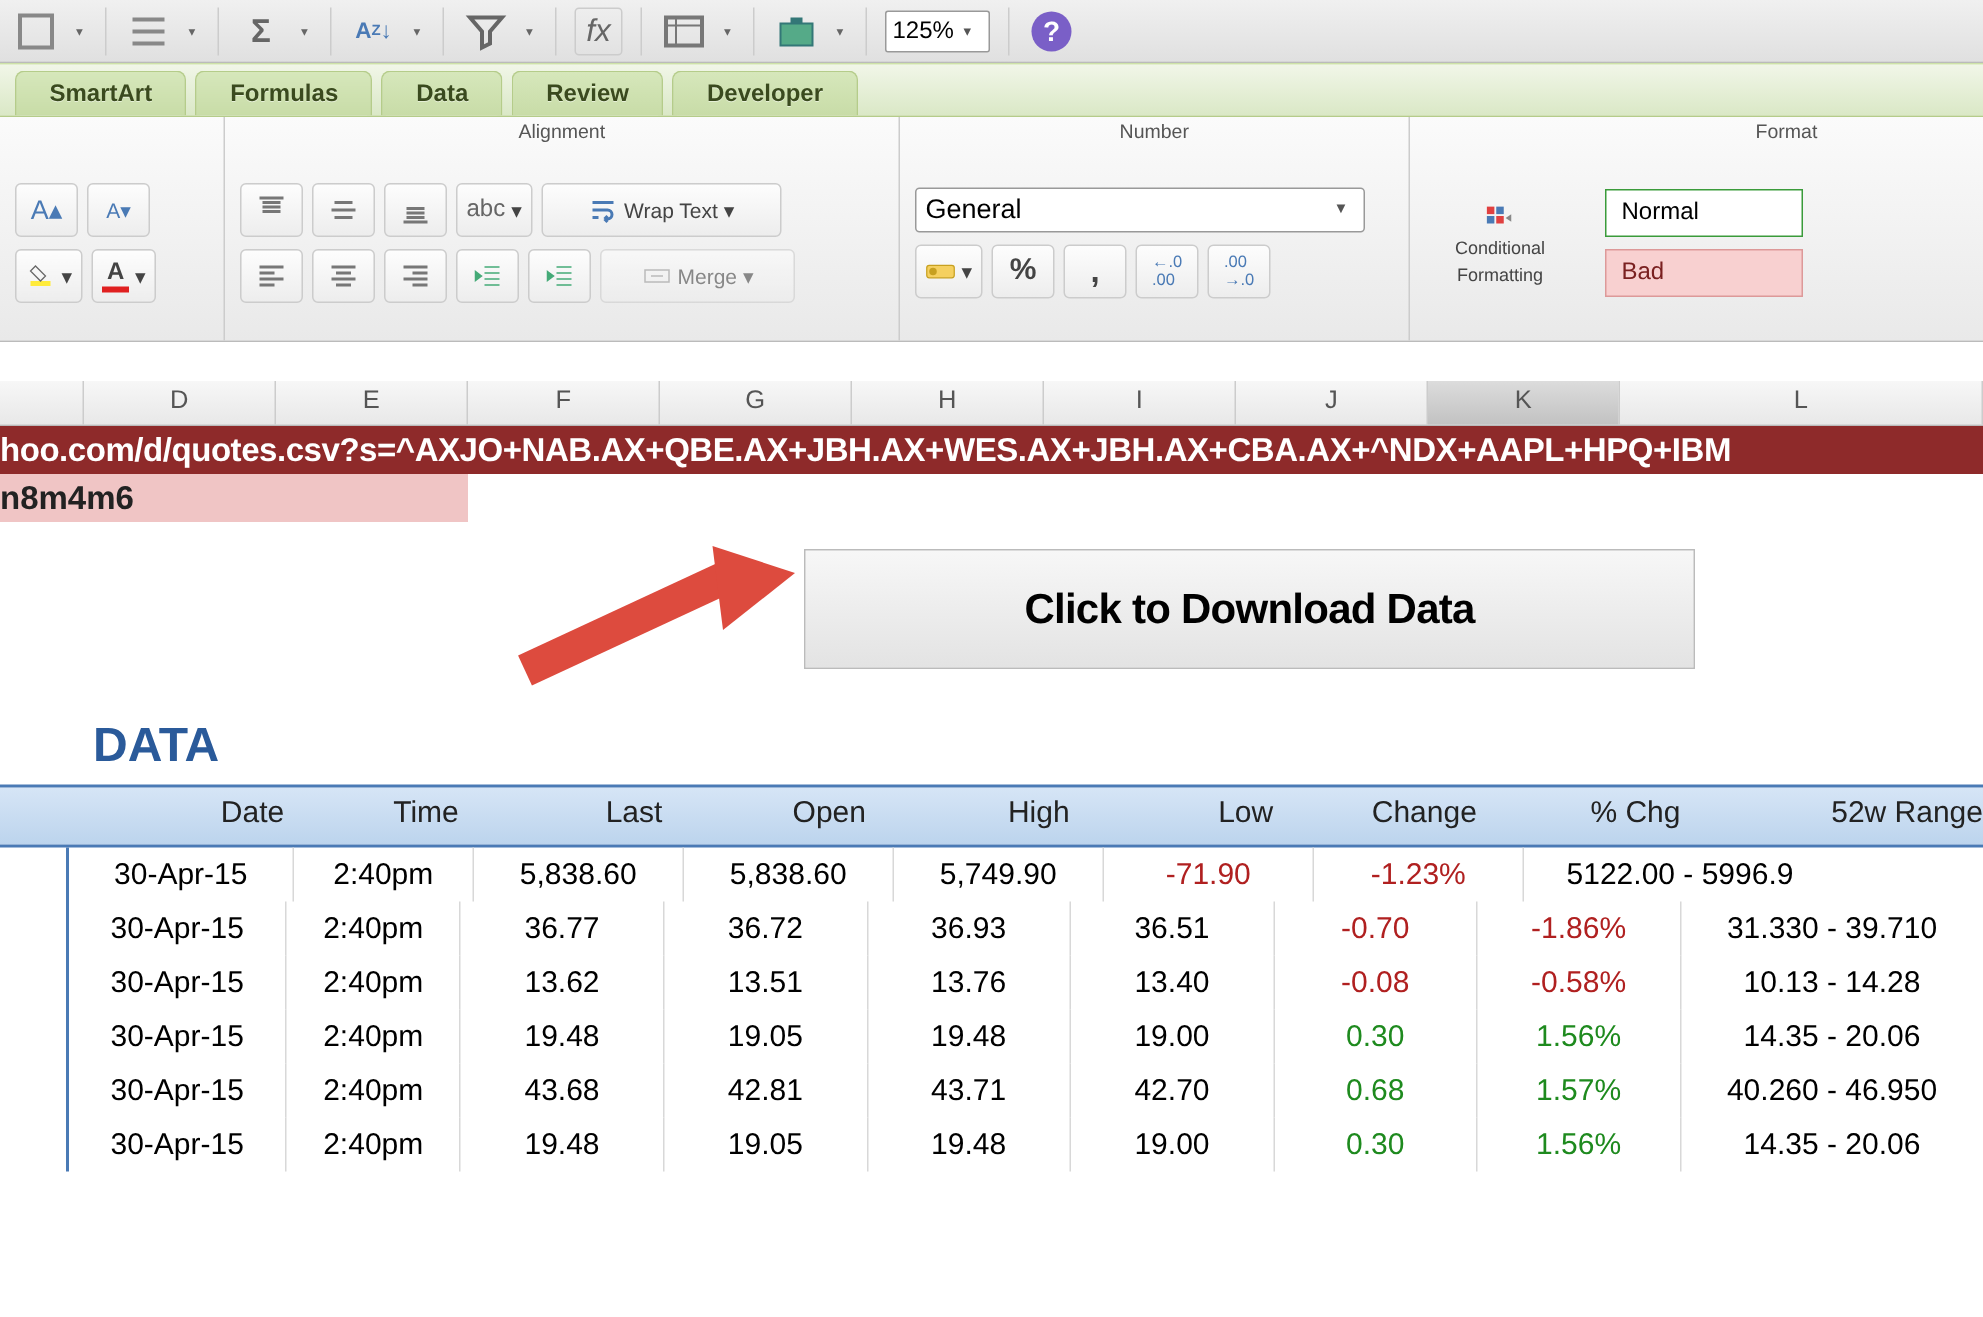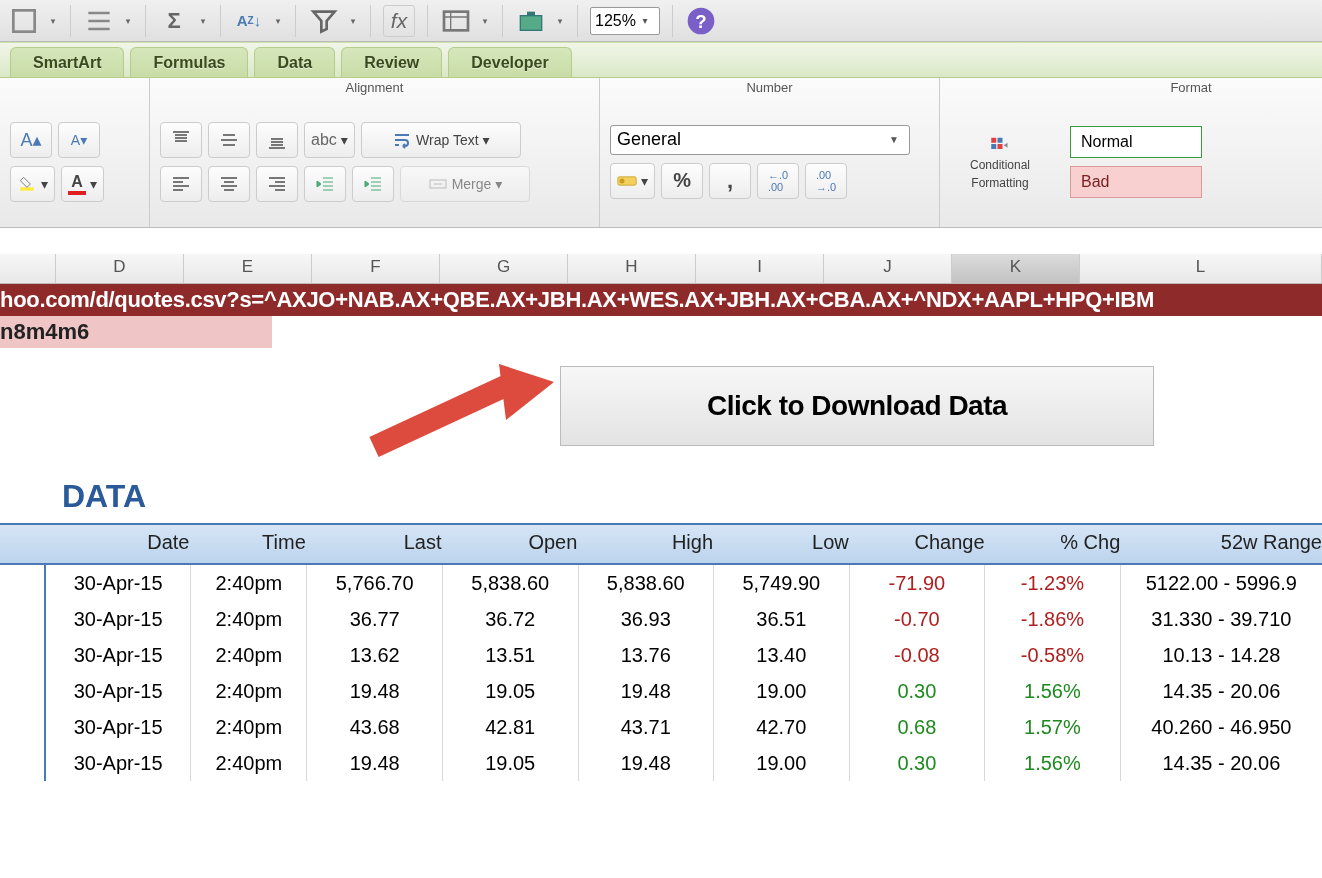--- a/index.html
+++ b/index.html
@@ -32,23 +32,23 @@
 
 .zoom-box { width: 70px; height: 28px; background: #fff; border: 1px solid #999; border-radius: 2px; display: flex; align-items: center; padding: 0 4px; font-size: 16px; }
 
 .sheet-area { position: relative; background: #fff; }
 
 .col-headers { display: flex; height: 30px; background: linear-gradient(#f7f7f7, #e8e8e8); border-bottom: 1px solid #bbb; }
 .colh { border-right: 1px solid #ccc; text-align: center; font-size: 17px; color: #555; padding-top: 3px; }
 .colh.sel { background: linear-gradient(#dcdcdc, #c2c2c2); }
 
 .url-row { height: 32px; display: flex; align-items: center; background: #8e2a2a; color: #fff; font-size: 22px; font-weight: bold; padding-left: 0; overflow: hidden; white-space: nowrap; letter-spacing: -0.3px; }
-.url-row2 { height: 32px; background: #f0c5c5; font-size: 22px; font-weight: bold; color: #222; display: flex; align-items: center; padding-left: 0; width: 272px; }
-
-.download-btn-wrap { position: relative; height: 110px; margin-left: 24px; }
+.url-row2 { height: 32px; background: #f0c5c5; font-size: 22px; font-weight: bold; color: #222; display: flex; align-items: center; padding-left: 0; width: 312px; }
+
+.download-btn-wrap { position: relative; height: 110px; }
 .red-arrow { position: absolute; left: 340px; top: 4px; }
 .dl-btn { position: absolute; left: 536px; top: 18px; width: 594px; height: 80px; background: linear-gradient(#f7f7f7, #e3e3e3); border: 1px solid #bbb; display: flex; align-items: center; justify-content: center; font-size: 28px; font-weight: 900; font-family: Arial, sans-serif; letter-spacing: -0.5px; cursor: pointer; }
 
 .data-heading { font-size: 32px; font-weight: bold; color: #2a5a9a; padding: 20px 0 8px 62px; }
 
 .table-header-row { display: flex; height: 42px; background: linear-gradient(#d6e5f6, #bcd4ed); border-top: 2px solid #4a7ab5; border-bottom: 2px solid #4a7ab5; }
 .th { font-size: 20px; text-align: right; padding-top: 6px; color: #222; }
 
 .data-rows { border-left: 2px solid #4a7ab5; margin-left: 44px; }
 .data-row { display: flex; height: 36px; align-items: center; }
@@ -342,21 +342,20 @@
     <div class="th tc-low">Low</div>
     <div class="th tc-chg">Change</div>
     <div class="th tc-pchg">% Chg</div>
     <div class="th tc-range">52w Range</div>
   </div>
 
   <div class="data-rows" id="table-body">
       <div class="data-row">
         <div class="td tc-date">30-Apr-15</div>
         <div class="td tc-time">2:40pm</div>
-        <div class="td tc-last">5,766.70</div>
         <div class="td tc-open">5,838.60</div>
         <div class="td tc-high">5,838.60</div>
         <div class="td tc-low">5,749.90</div>
         <div class="td tc-chg neg">-71.90</div>
         <div class="td tc-pchg neg">-1.23%</div>
         <div class="td tc-range">5122.00 - 5996.9</div>
       </div>
       <div class="data-row">
         <div class="td tc-date">30-Apr-15</div>
         <div class="td tc-time">2:40pm</div>

